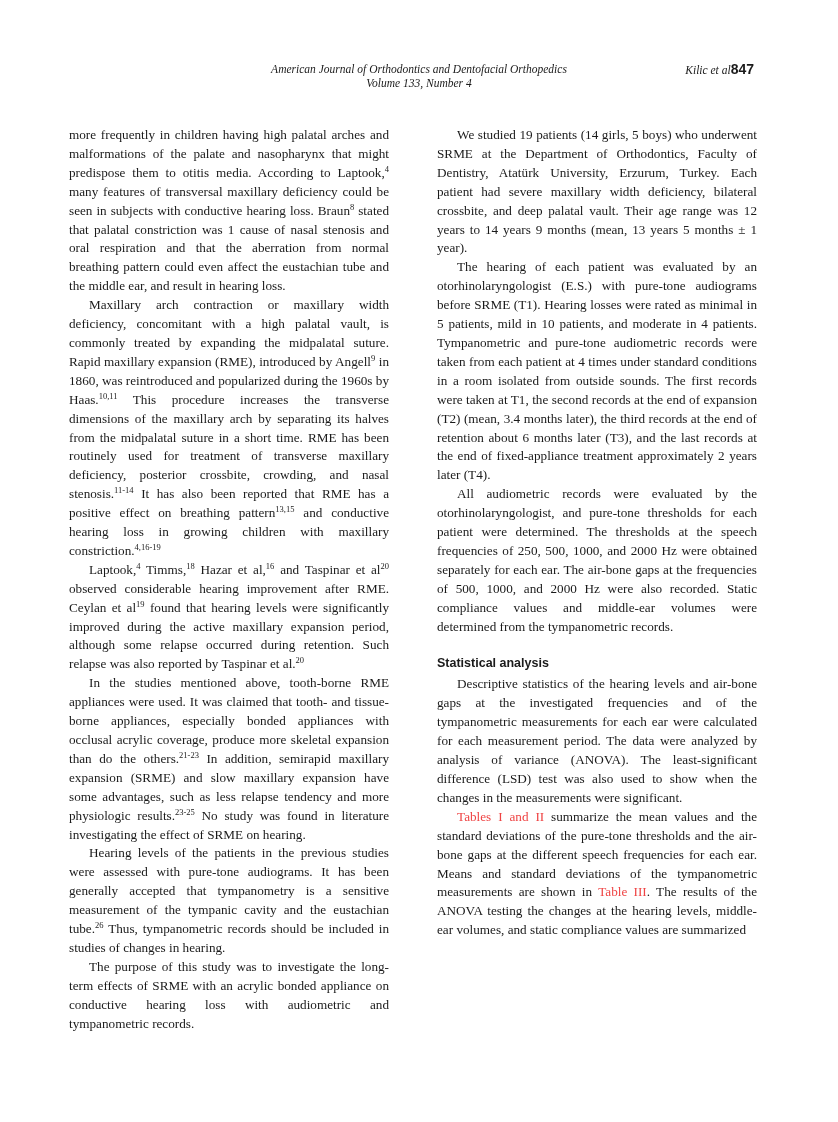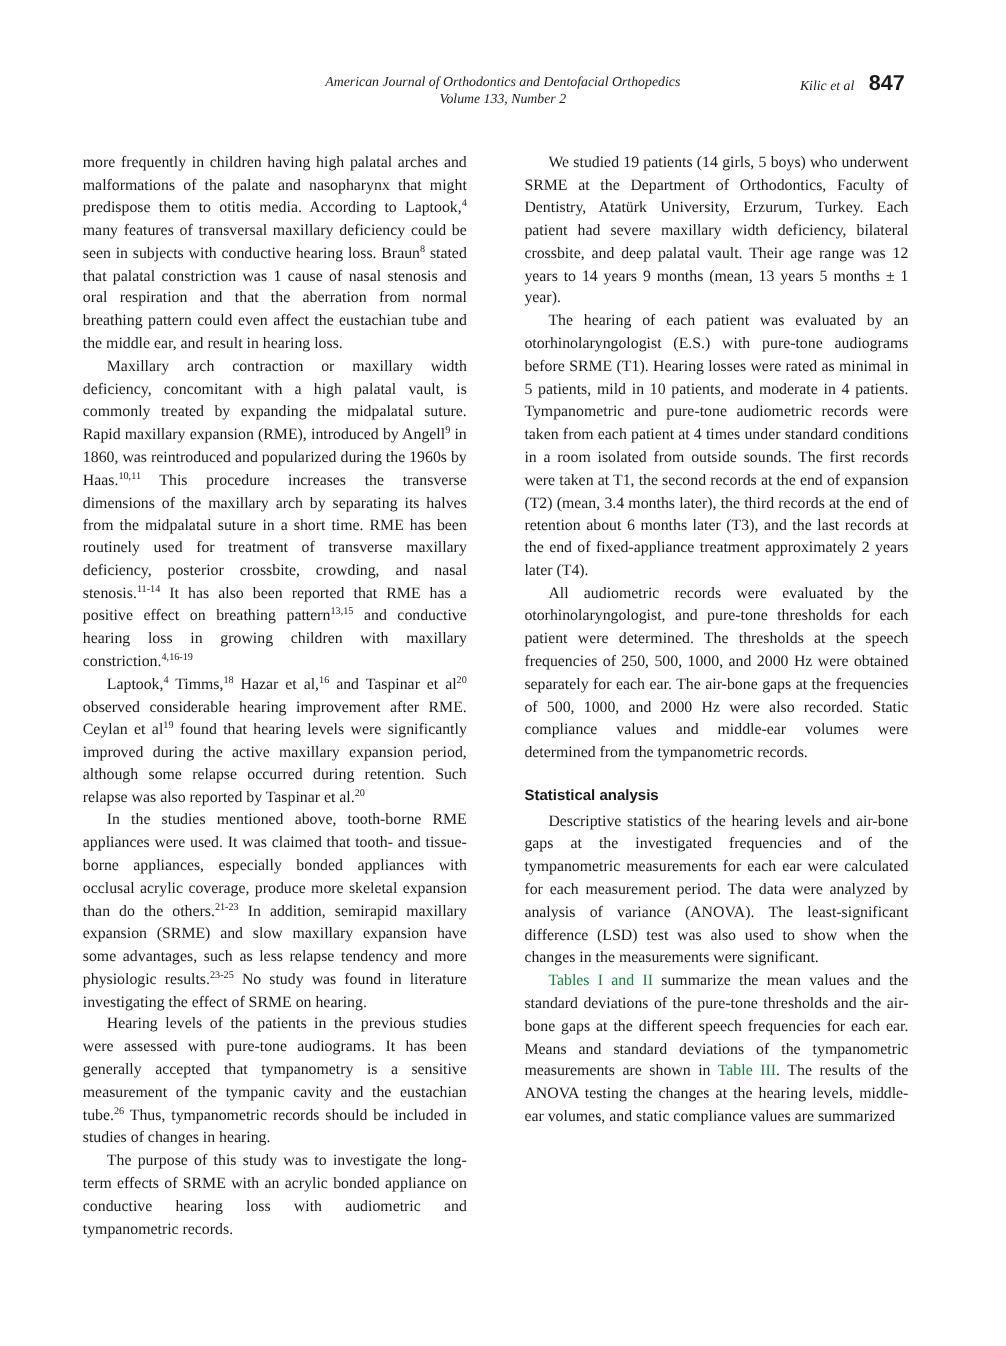--- a/index.html
+++ b/index.html
@@ -1,38 +1,38 @@
 <!DOCTYPE html>
 <html><head>
 <meta charset="utf-8">
 <style>
   html, body { margin:0; padding:0; background:#ffffff; }
   body { width:838px; height:1122px; position:relative; overflow:hidden;
          font-family:"Liberation Serif", serif; color:#1a1a1a; }
   .header { position:absolute; left:84px; top:62px; width:670px; font-size:11.5px; line-height:14px;text-align:center; }
   .header .journal { font-style:italic; }
   .header .right { position:absolute; right:0; top:0; font-style:italic; }
-  .header .pagenum { font-family:"Liberation Sans", sans-serif; font-weight:bold; font-style:normal; margin-left:12px; font-size:18px; }
+  .header .pagenum { font-family:"Liberation Sans", sans-serif; font-weight:bold; font-style:normal; margin-left:0; font-size:14px; }
   .col { position:absolute; top:126px; width:320px; font-size:13.2px; line-height:18.9px; text-align:justify; }
   .col.left { left:69px; }
   .col.right { left:437px; }
   .col p { margin:0; text-indent:20px; hyphens:manual; }
   .col p.noindent { text-indent:0; }
   sup { font-size:8.5px; line-height:0; vertical-align:5px; }
   h2 { font-family:"Liberation Sans", sans-serif; font-weight:bold; font-size:12.5px; margin:0 0 4px 0; line-height:16px; letter-spacing:-0.2px; }
   .sub { font-family:"Liberation Sans", sans-serif; font-weight:bold; font-size:12.5px; margin:19px 0 4px 0; line-height:16px; }
   .gap { margin-top:19px; }
-  .link { color:#15803d; }
+  .link { color:#ef4444; }
 </style>
 </head>
 <body>
 
 <div class="header">
   <div class="journal">American Journal of Orthodontics and Dentofacial Orthopedics</div>
-  <div class="journal">Volume 133, Number 2</div>
+  <div class="journal">Volume 133, Number 4</div>
   <div class="right">
     <span>Kilic et al</span><span class="pagenum">847</span>
   </div>
 </div>
 
 <div class="col left">
   <p class="noindent"><span>more frequently in children having high palatal arches and malformations of the palate and nasopharynx that might predispose them to otitis media. According to Laptook,</span><sup>4</sup><span> many features of transversal maxillary deficiency could be seen in subjects with conductive hearing loss. Braun</span><sup>8</sup><span> stated that palatal constriction was 1 cause of nasal stenosis and oral respiration and that the aberration from normal breathing pattern could even affect the eustachian tube and the middle ear, and result in hearing loss.</span></p>
   <p><span>Maxillary arch contraction or maxillary width deficiency, concomitant with a high palatal vault, is commonly treated by expanding the midpalatal suture. Rapid maxillary expansion (RME), introduced by Angell</span><sup>9</sup><span> in 1860, was reintroduced and popularized during the 1960s by Haas.</span><sup>10,11</sup><span> This procedure increases the transverse dimensions of the maxillary arch by separating its halves from the midpalatal suture in a short time. RME has been routinely used for treatment of transverse maxillary deficiency, posterior crossbite, crowding, and nasal stenosis.</span><sup>11-14</sup><span> It has also been reported that RME has a positive effect on breathing pattern</span><sup>13,15</sup><span> and conductive hearing loss in growing children with maxillary constriction.</span><sup>4,16-19</sup></p>
   <p><span>Laptook,</span><sup>4</sup><span> Timms,</span><sup>18</sup><span> Hazar et al,</span><sup>16</sup><span> and Taspinar et al</span><sup>20</sup><span> observed considerable hearing improvement after RME. Ceylan et al</span><sup>19</sup><span> found that hearing levels were significantly improved during the active maxillary expansion period, although some relapse occurred during retention. Such relapse was also reported by Taspinar et al.</span><sup>20</sup></p>
   <p><span>In the studies mentioned above, tooth-borne RME appliances were used. It was claimed that tooth- and tissue-borne appliances, especially bonded appliances with occlusal acrylic coverage, produce more skeletal expansion than do the others.</span><sup>21-23</sup><span> In addition, semirapid maxillary expansion (SRME) and slow maxillary expansion have some advantages, such as less relapse tendency and more physiologic results.</span><sup>23-25</sup><span> No study was found in literature investigating the effect of SRME on hearing.</span></p>

